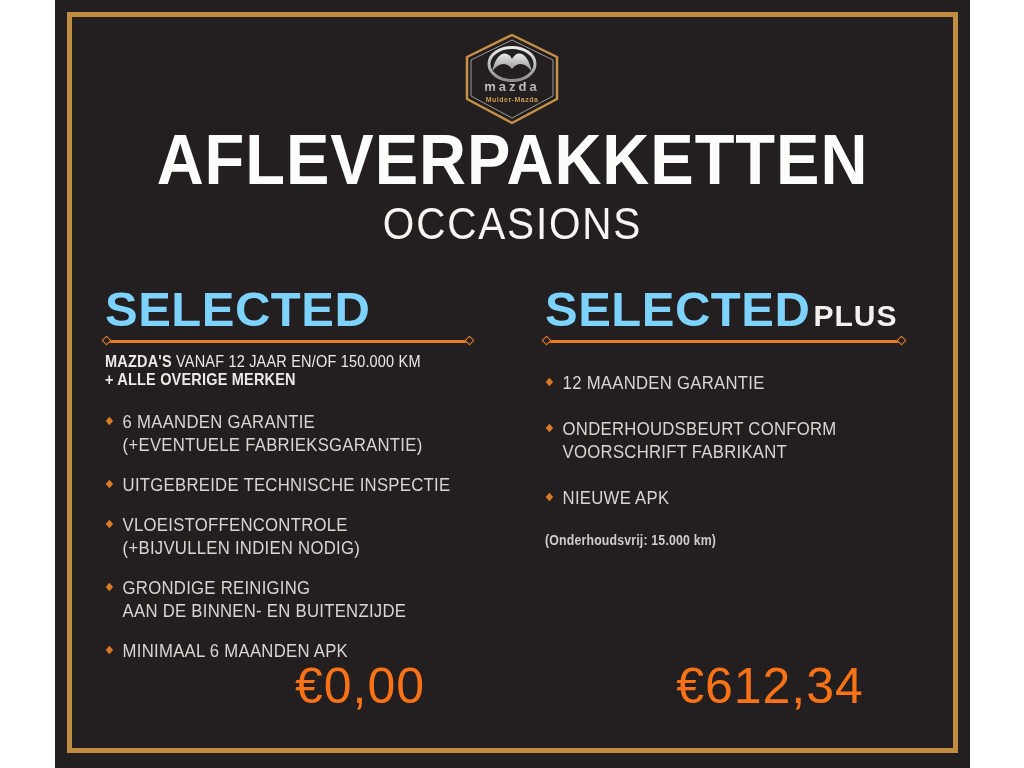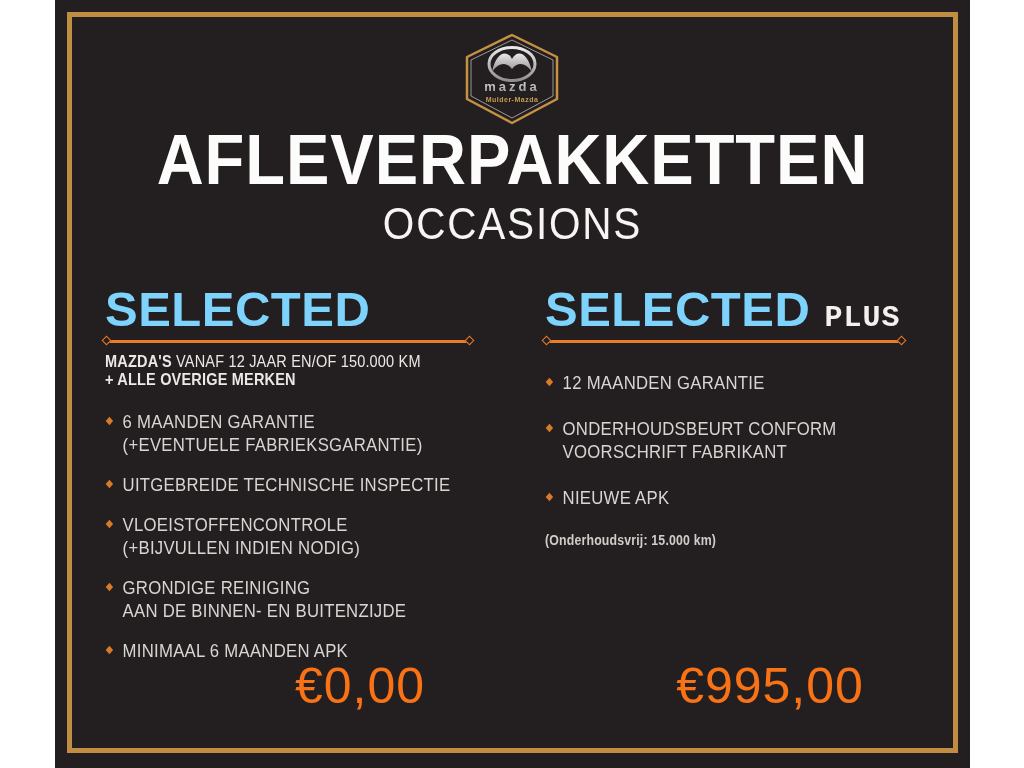--- a/index.html
+++ b/index.html
@@ -22,21 +22,21 @@
               font-weight:normal; font-size:45px; line-height:48px; color:#f6f5f3;
               letter-spacing:2px; transform:scaleX(.90); white-space:nowrap; }
 
   .col { position:absolute; top:284px; }
   .col-left  { left:50px;  width:366px; }
   .col-right { left:490px; width:358px; }
 
   .heading-row { height:50px; line-height:50px; white-space:nowrap; }
   .heading { font-weight:bold; font-size:49px; color:#7dd3fc; letter-spacing:0.5px; }
   .heading-suffix { font-weight:bold; font-size:30px; color:#f2f1ee;
-                    letter-spacing:1px; margin-left:14px;font-family:Liberation Mono, monospace; }
+                    letter-spacing:1px; margin-left:3px; }
 
   .rule { position:relative; height:3px; background:#e87e27; margin-top:6px; }
   .rule .dmnd { position:absolute; top:-3.5px; width:7px; height:7px;
                 border:1.5px solid #e87e27; background:#231f20;
                 transform:rotate(45deg); }
   .rule .d-left  { left:-2px; }
   .rule .d-right { right:-2px; }
 
   .condense { transform:scaleX(.88); transform-origin:left top; }
 
@@ -156,14 +156,14 @@
       </li>
       <li>
         <span class="bullet"></span>
         <div>NIEUWE APK</div>
       </li>
     </ul>
     <p class="note condense">(Onderhoudsvrij: 15.000 km)</p>
   </section>
 
   <div class="price price-left">€0,00</div>
-  <div class="price price-right">€995,00</div>
+  <div class="price price-right">€612,34</div>
 </div>
 
 </body></html>

